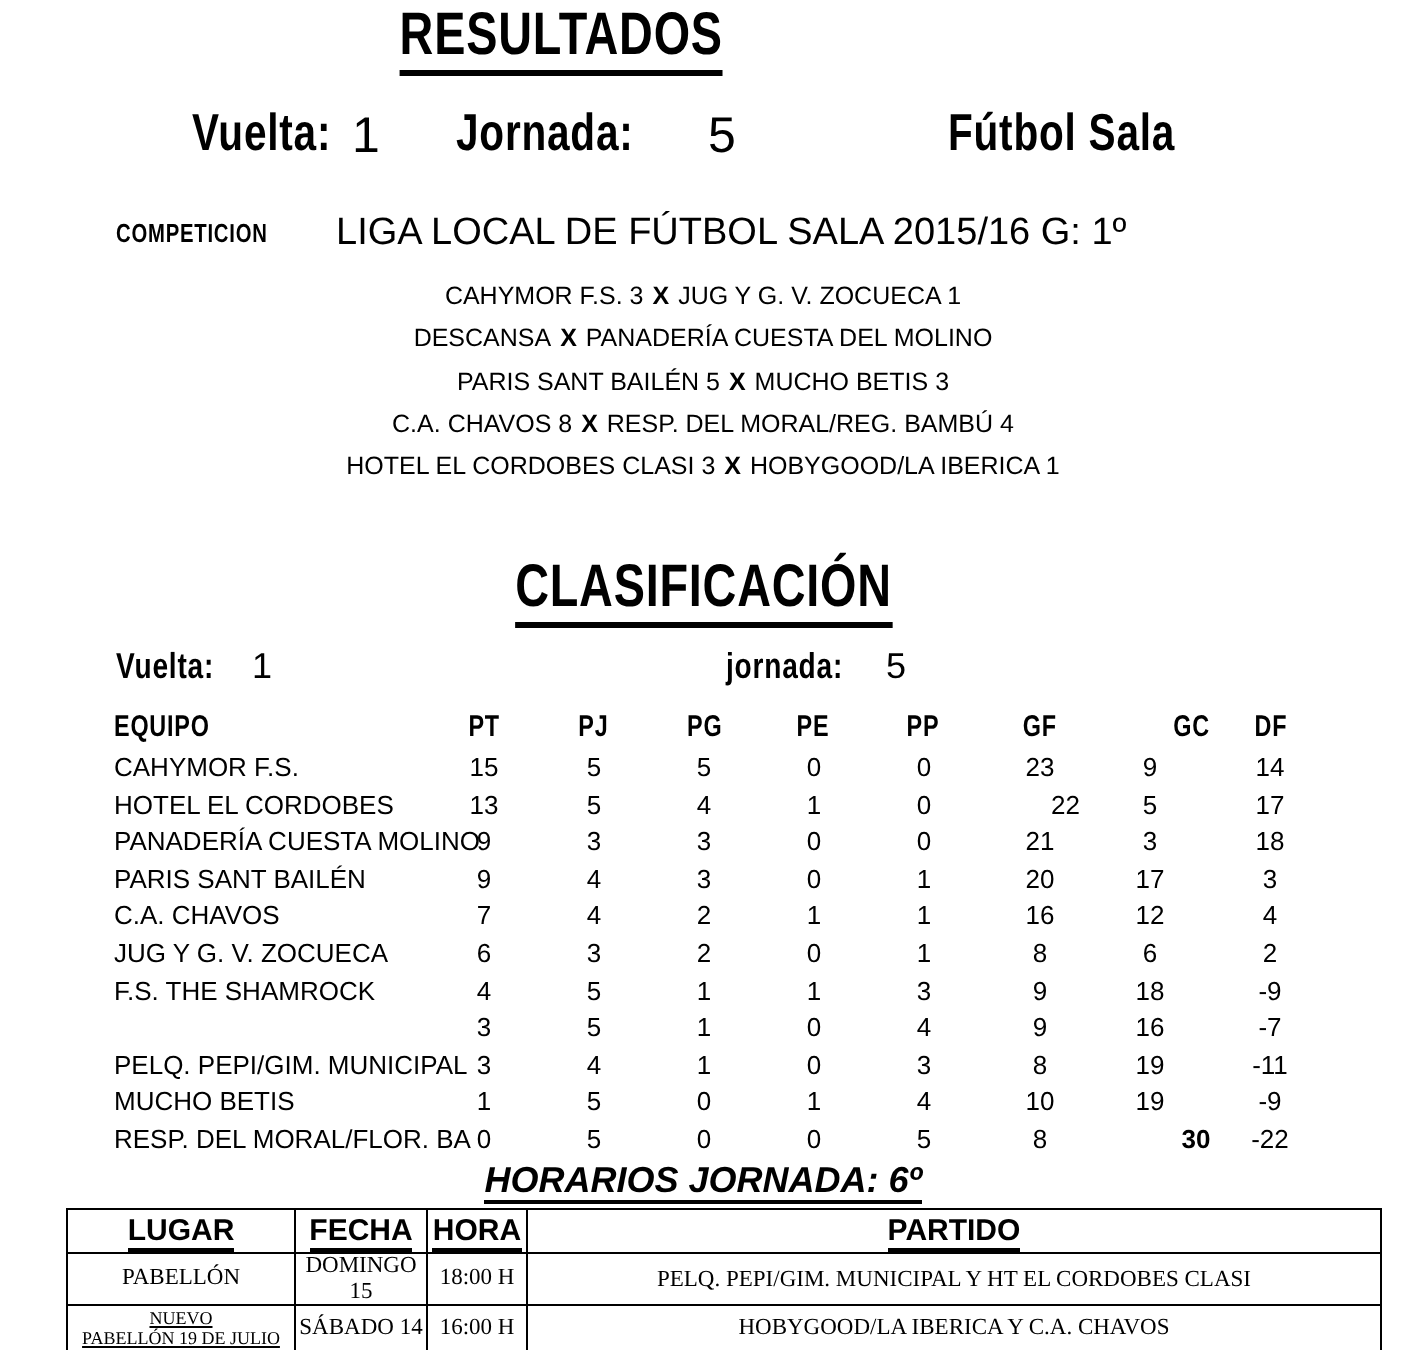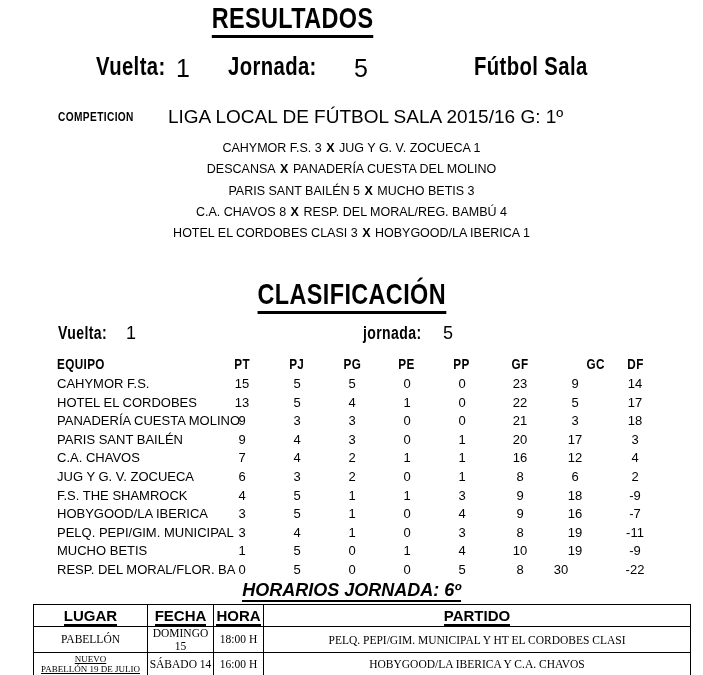--- a/index.html
+++ b/index.html
@@ -39,21 +39,21 @@
     text-align: center;
     margin: 0;
     padding: 0;
   }
   .main-title .cond {
     font-size: 30px;
     line-height: 32px;
     border-bottom: 3px solid #000;
     padding-bottom: 1px;
   }
-  #title-resultados { position: absolute; top: 2px; left: 0; width: 561px; padding-left: 12px; }
+  #title-resultados { position: absolute; top: 2px; left: 0; width: 561px; }
   #title-clasificacion { position: absolute; top: 278px; left: 0; width: 703px; }
 
   
   #head-line {
     position: absolute;
     top: 52px;
     left: 0;
     width: 703px;
     height: 30px;
   }
@@ -302,21 +302,21 @@
       <div class="num" style="left: 555px;">9</div>
       <div class="num" style="left: 615px;">14</div>
     </div>
     <div class="clas-row">
       <div class="team">HOTEL EL CORDOBES</div>
       <div class="num" style="left: 222px;">13</div>
       <div class="num" style="left: 277px;">5</div>
       <div class="num" style="left: 332px;">4</div>
       <div class="num" style="left: 387px;">1</div>
       <div class="num" style="left: 442px;">0</div>
-      <div class="num" style="left: 500px;">22</div>
+      <div class="num" style="left: 500px; text-align: right;">22</div>
       <div class="num" style="left: 555px;">5</div>
       <div class="num" style="left: 615px;">17</div>
     </div>
     <div class="clas-row">
       <div class="team">PANADERÍA CUESTA MOLINO</div>
       <div class="num" style="left: 222px;">9</div>
       <div class="num" style="left: 277px;">3</div>
       <div class="num" style="left: 332px;">3</div>
       <div class="num" style="left: 387px;">0</div>
       <div class="num" style="left: 442px;">0</div>
@@ -362,21 +362,20 @@
       <div class="num" style="left: 222px;">4</div>
       <div class="num" style="left: 277px;">5</div>
       <div class="num" style="left: 332px;">1</div>
       <div class="num" style="left: 387px;">1</div>
       <div class="num" style="left: 442px;">3</div>
       <div class="num" style="left: 500px;">9</div>
       <div class="num" style="left: 555px;">18</div>
       <div class="num" style="left: 615px;">-9</div>
     </div>
     <div class="clas-row">
-      <div class="team">HOBYGOOD/LA IBERICA</div>
       <div class="num" style="left: 222px;">3</div>
       <div class="num" style="left: 277px;">5</div>
       <div class="num" style="left: 332px;">1</div>
       <div class="num" style="left: 387px;">0</div>
       <div class="num" style="left: 442px;">4</div>
       <div class="num" style="left: 500px;">9</div>
       <div class="num" style="left: 555px;">16</div>
       <div class="num" style="left: 615px;">-7</div>
     </div>
     <div class="clas-row">
@@ -402,21 +401,21 @@
       <div class="num" style="left: 615px;">-9</div>
     </div>
     <div class="clas-row">
       <div class="team">RESP. DEL MORAL/FLOR. BA</div>
       <div class="num" style="left: 222px;">0</div>
       <div class="num" style="left: 277px;">5</div>
       <div class="num" style="left: 332px;">0</div>
       <div class="num" style="left: 387px;">0</div>
       <div class="num" style="left: 442px;">5</div>
       <div class="num" style="left: 500px;">8</div>
-      <div class="num" style="left: 541px;">30</div>
+      <div class="num" style="left: 578px; font-weight: bold;">30</div>
       <div class="num" style="left: 615px;">-22</div>
     </div>
   </div>
 
 <div id="horarios-title">
   <span>HORARIOS JORNADA: 6º</span>
 </div>
 
 <table id="horarios-table">
   <colgroup>

